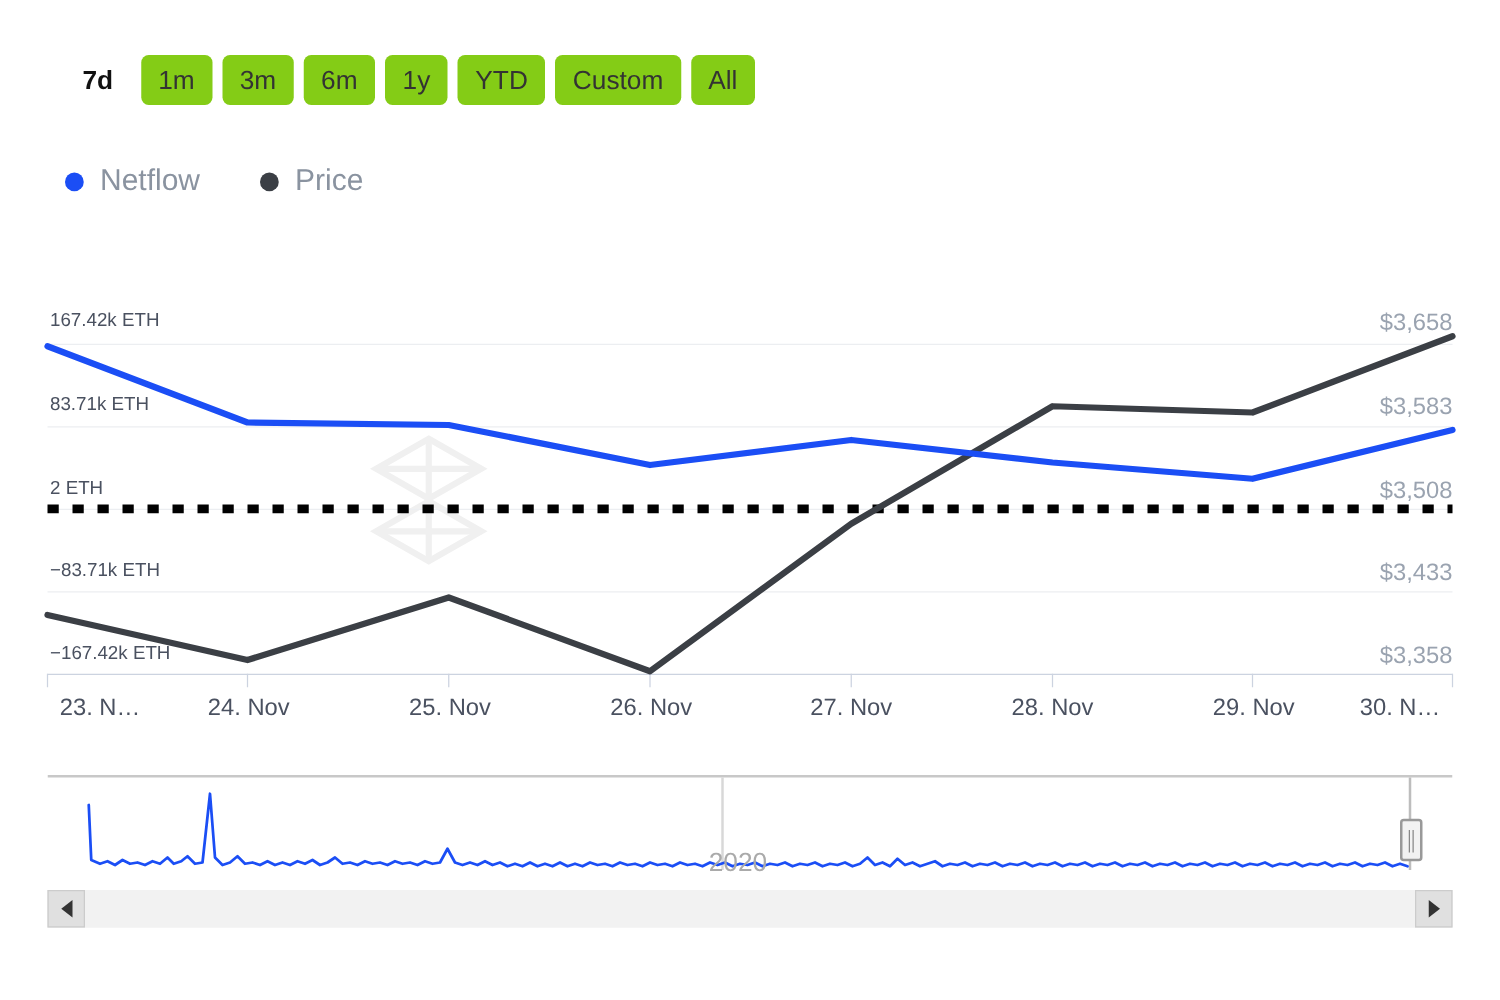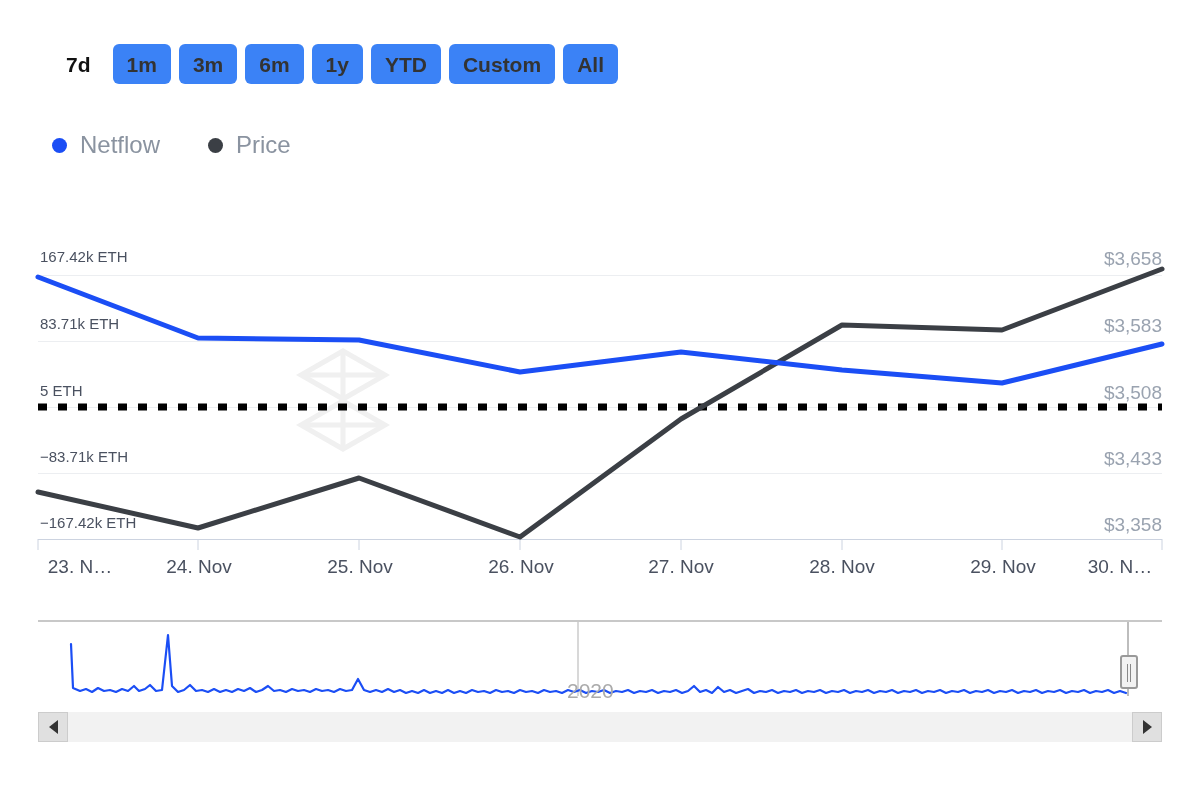--- a/index.html
+++ b/index.html
@@ -24,24 +24,24 @@
     align-items: center;
     gap: 8px;
   }
   .range-btn {
     display: flex;
     align-items: center;
     justify-content: center;
     height: 40px;
     padding: 0 14px;
     border-radius: 6px;
-    background: #3b82f6;
+    background: #84cc16;
     color: #333333;
     font-size: 21px;
-    font-weight: 700;
+    font-weight: 400;
     line-height: 1;
     border: none;
     cursor: pointer;
     white-space: nowrap;
     font-family: "Liberation Sans", sans-serif;
   }
   .range-btn.active {
     background: #ffffff;
     color: #111111;
     font-weight: 700;
@@ -257,21 +257,21 @@
 
       <line x1="38" y1="177" x2="1162" y2="177" stroke="#000000" stroke-width="7" stroke-dasharray="9 11" stroke-linecap="butt"></line>
 
       <polyline fill="none" stroke="#3b3f45" stroke-width="5" stroke-linejoin="round" stroke-linecap="round" points="38,262 198,298 359,248 520,307 681,189 842,95 1002,100 1162,39"></polyline>
 
       <polyline fill="none" stroke="#1b4ef5" stroke-width="5" stroke-linejoin="round" stroke-linecap="round" points="38,47 198,108 359,110 520,142 681,122 842,140 1002,153 1162,114"></polyline>
     </svg>
 
     <div class="axis-label-left" style="top:18px">167.42k ETH</div>
     <div class="axis-label-left" style="top:85px">83.71k ETH</div>
-    <div class="axis-label-left" style="top:152px">5 ETH</div>
+    <div class="axis-label-left" style="top:152px">2 ETH</div>
     <div class="axis-label-left" style="top:218px">−83.71k ETH</div>
     <div class="axis-label-left" style="top:284px">−167.42k ETH</div>
 
     <div class="axis-label-right" style="top:18px">$3,658</div>
     <div class="axis-label-right" style="top:85px">$3,583</div>
     <div class="axis-label-right" style="top:152px">$3,508</div>
     <div class="axis-label-right" style="top:218px">$3,433</div>
     <div class="axis-label-right" style="top:284px">$3,358</div>
   </div>
 

